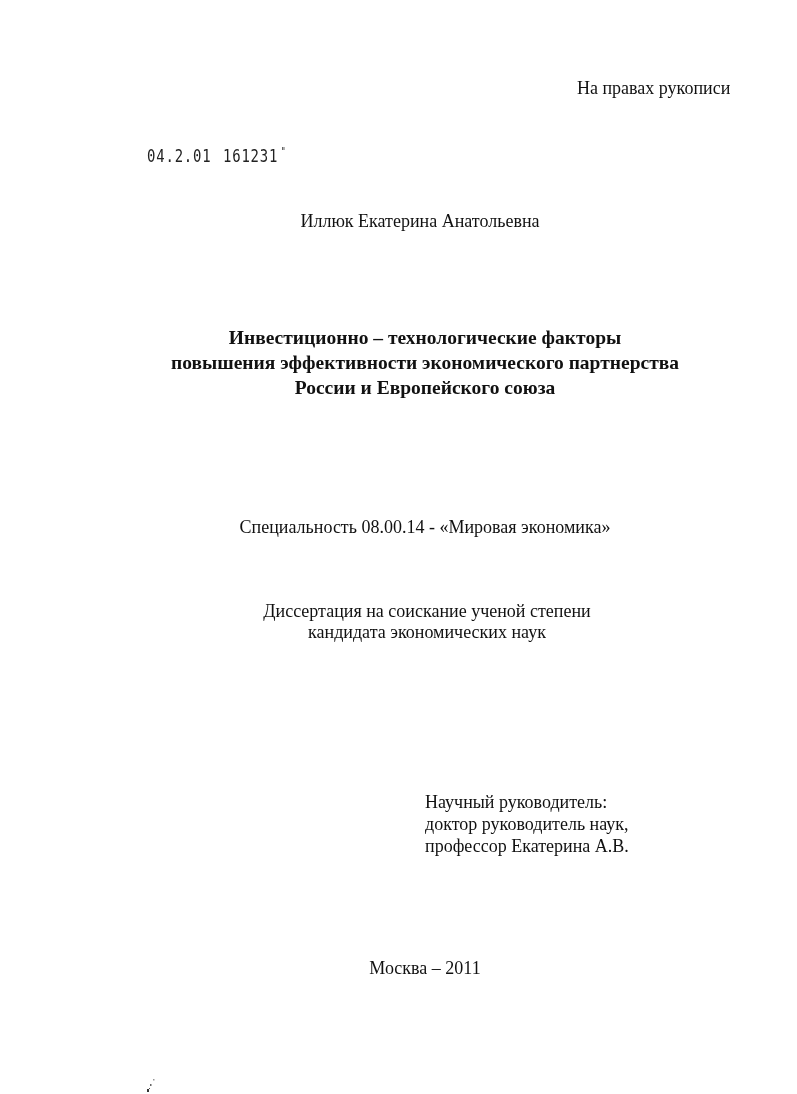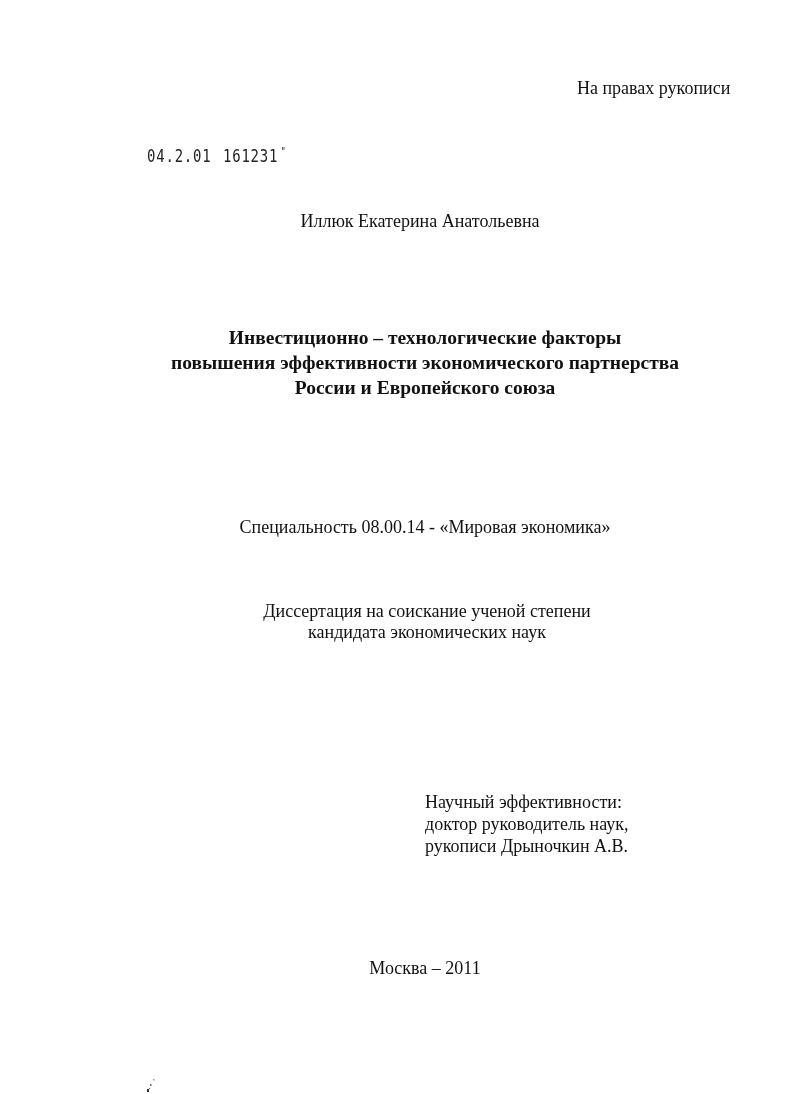--- a/index.html
+++ b/index.html
@@ -97,23 +97,23 @@
   </div>
 
   <div class="abs specialty">Специальность 08.00.14 - «Мировая экономика»</div>
 
   <div class="abs degree">
     <div>Диссертация на соискание ученой степени</div>
     <div>кандидата экономических наук</div>
   </div>
 
   <div class="abs advisor">
-    <div>Научный эффективности:</div>
+    <div>Научный руководитель:</div>
     <div>доктор руководитель наук,</div>
-    <div>рукописи Дрыночкин А.В.</div>
+    <div>профессор Екатерина А.В.</div>
   </div>
 
   <div class="abs city-year">Москва – 2011</div>
 
   <svg class="abs specks" viewBox="0 0 20 16">
     <rect x="9" y="1" width="1.5" height="1.5" fill="#999"></rect>
     <rect x="6" y="6" width="1.5" height="2" fill="#666"></rect>
     <rect x="3" y="11" width="2" height="3" fill="#333"></rect>
     <rect x="5" y="10" width="1" height="1" fill="#555"></rect>
   </svg>

